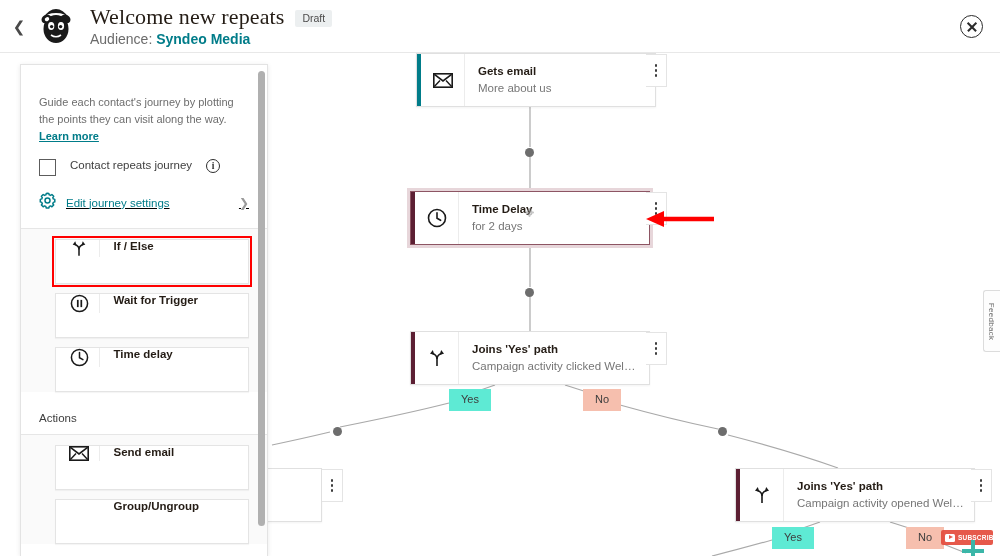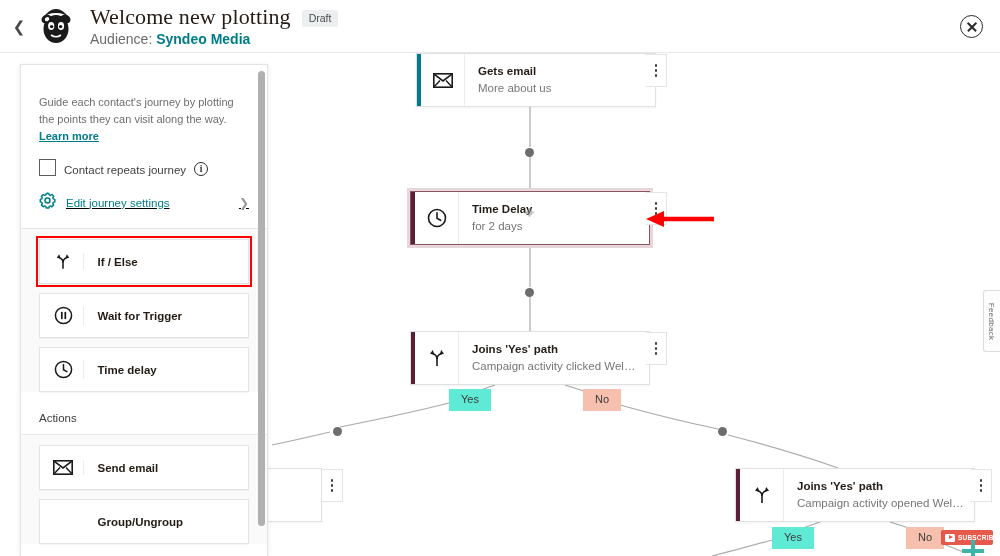--- a/index.html
+++ b/index.html
@@ -118,21 +118,21 @@
   .sb-title {
     font-family:"Liberation Serif", serif; font-size:16.5px; color:#241c15; font-weight:400;
   }
   .sb-hide {
     margin-left:auto; font-size:11.5px; font-weight:bold; color:#007c89; cursor:pointer;
   }
   .sb-desc {
     margin-top:12px; font-size:11px; color:#6d6d6d; line-height:1.55;
   }
   .sb-desc a { color:#007c89; text-decoration:underline; font-weight:bold; }
-  .sb-check-row { display:flex; align-items:flex-end; gap:8px; margin-top:14px; }
+  .sb-check-row { display:flex; align-items:flex-start; gap:14px; margin-top:14px; }
   .checkbox {
     width:17px; height:17px; border:1.5px solid #5c5c5c; background:#fff; flex:0 0 17px; cursor:pointer;
   }
   .sb-check-label { font-size:11.5px; color:#3f3f3f; }
   .info-icon {
     width:14px; height:14px; border:1.4px solid #2d2d2d; border-radius:50%;
     font-size:9.5px; font-weight:bold; color:#2d2d2d; line-height:12px; text-align:center;
     font-family:"Liberation Serif", serif; cursor:pointer; flex:0 0 14px;
   }
   .sb-settings {
@@ -140,23 +140,24 @@
     border-bottom:1px solid #e6e6e6; cursor:pointer;text-decoration:underline;
   }
   .sb-settings-label { font-size:11.5px; color:#007c89; }
   .sb-settings-chevron { margin-left:auto; color:#9a9a9a; font-size:12px; }
   .sb-section {
     padding:11px 18px 10px 18px; font-size:11.5px; color:#3d3d3d;
     border-bottom:1px solid #e6e6e6; background:#fff;
   }
   .sb-list { padding:10px 18px 0 18px; background:#fafafa; }
   .sb-item {
-    position:relative; display:flex; align-items:center; height:45px;
+    position:relative; display:flex; align-items:flex-start; height:45px;
     background:#ffffff; border:1px solid #e4e4e4; margin-bottom:9px; cursor:grab;
     box-shadow:0 1px 1px rgba(0,0,0,.04);
+    margin-left:16px;
   }
   .sb-item .accent { width:3.5px; flex:0 0 3.5px; }
   .sb-item .ic { width:40px; flex:0 0 40px; display:flex; align-items:center; justify-content:center; border-right:1px solid #ececec; }
   .sb-item .lbl { display:flex; align-items:center; padding-left:14px; font-size:11.5px; font-weight:bold; color:#241c15; }
   .sb-item-highlight { outline:2.5px solid #ff0000; outline-offset:1px; }
 
   
   .sb-scroll-track {
     position:absolute; right:2px; top:4px; width:9px; height:484px; background:transparent;
   }
@@ -228,21 +229,21 @@
         <g fill="#1a1a1a">
           <circle cx="17.6" cy="22.6" r="1.7"></circle>
           <circle cx="26.6" cy="22.6" r="1.7"></circle>
         </g>
         <path d="M17 31 q5 3.5 10 0" stroke="#ffffff" stroke-width="1.6" fill="none"></path>
       </svg>
     </div>
 
     <div class="title-block">
       <div class="title-row">
-        <div class="journey-title">Welcome new plotting</div>
+        <div class="journey-title">Welcome new repeats</div>
         <div class="draft-badge">Draft</div>
       </div>
       <div class="audience-row">
         <span>Audience:</span>
         <span class="audience-name">Syndeo Media</span>
       </div>
     </div>
 
     <div class="header-right">
       <div class="close-btn"></div>

